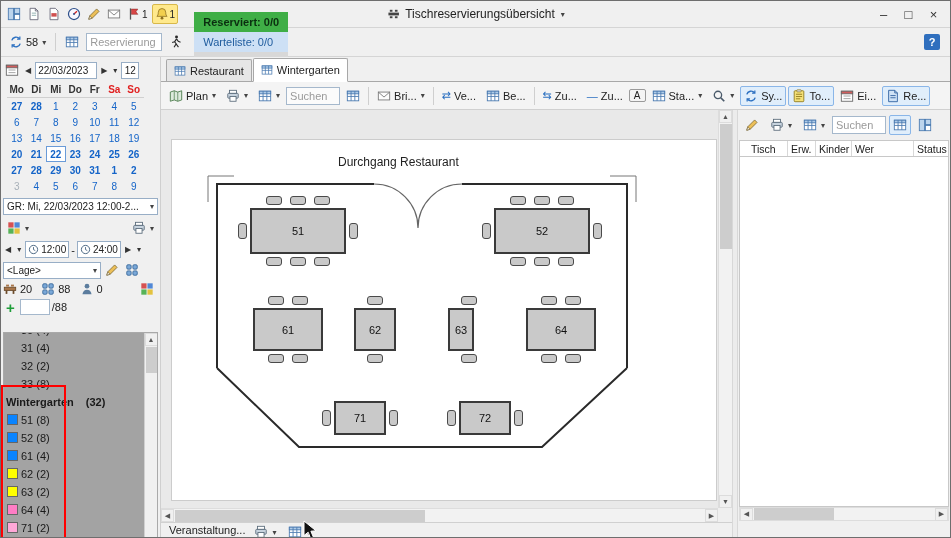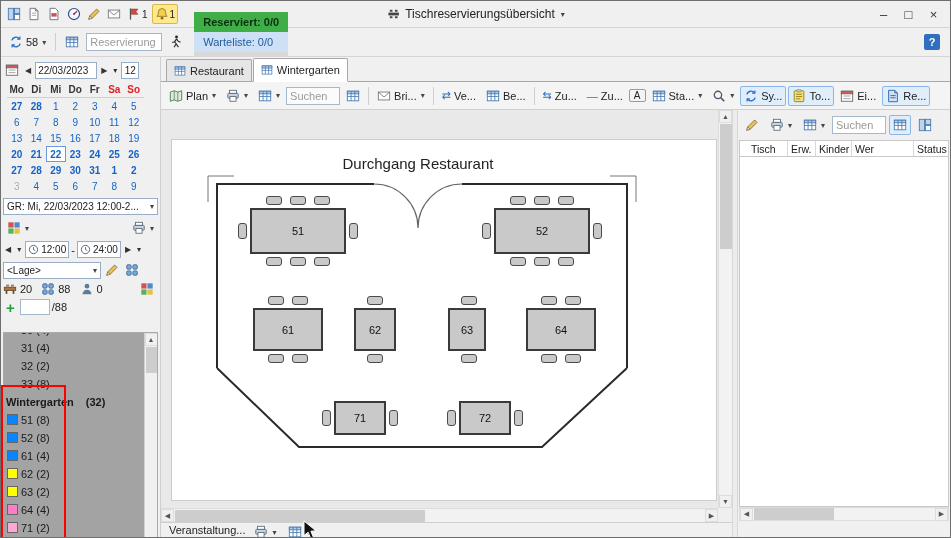--- a/index.html
+++ b/index.html
@@ -69,21 +69,21 @@
 .tbtn.boxed{border:1px solid #9a9a9a;padding:0 4px;font-size:10px;}
 .tb-inp{width:54px;color:#9a9a9a;background:#fbfbfb;}
 .gly{color:#2a6fc0;font-size:11px;}
 .content{flex:1;display:flex;min-height:0;}
 .canvascol{width:571px;display:flex;flex-direction:column;}
 .canvas{position:relative;flex:1;background:#e9e9e9;overflow:hidden;}
 .plan{position:absolute;left:10px;top:29px;width:546px;height:362px;background:#fff;border:1px solid #ccc;}
 .fp-table{position:absolute;background:#c9c9c9;border:2px solid #3a3a3a;display:flex;align-items:center;justify-content:center;z-index:2;}
 .fp-num{font-size:11px;color:#111;}
 .fp-chair{position:absolute;background:#c9c9c9;border:1px solid #4a4a4a;border-radius:3px;z-index:1;}
-.door-label{position:absolute;left:166px;top:15px;width:160px;text-align:center;font-size:15px;color:#222;}
+.door-label{position:absolute;left:166px;top:15px;width:160px;font-size:12px;color:#222;}
 .vscroll{position:absolute;right:0;top:0;bottom:14px;width:14px;background:#f2f2f2;border-left:1px solid #ddd;display:flex;flex-direction:column;align-items:center;}
 .vthumb{width:12px;height:125px;background:#cdcdcd;margin-top:1px;}
 .hscroll{position:absolute;left:0;right:14px;bottom:0;height:14px;background:#f2f2f2;border-top:1px solid #ddd;display:flex;align-items:center;}
 .hthumb{height:12px;width:250px;background:#cdcdcd;margin-left:1px;}
 .corner{position:absolute;right:0;bottom:0;width:14px;height:14px;background:#efefef;}
 .bottombar{height:15px;background:#f0f0f0;border-top:1px solid #d0d0d0;display:flex;align-items:flex-start;gap:6px;padding:1px 2px 0 8px;overflow:hidden;}
 .bottombar .tbtn{padding:0 2px;}
 .splitter{width:6px;background:#ececec;border-left:1px solid #d8d8d8;border-right:1px solid #d8d8d8;}
 .rpanel{flex:1;display:flex;flex-direction:column;background:#f0f0f0;min-width:0;}
 .rp-toolbar{height:30px;display:flex;align-items:center;gap:3px;padding:0 3px;}
@@ -658,21 +658,21 @@
               <div class="fp-table" style="left: 81px; top: 168px; width: 70px; height: 43px;">
                 <span class="fp-num">61</span>
               </div>
               <div class="fp-chair" style="left: 195px; top: 156px; width: 16px; height: 9px;"></div>
               <div class="fp-chair" style="left: 195px; top: 214px; width: 16px; height: 9px;"></div>
               <div class="fp-table" style="left: 182px; top: 168px; width: 42px; height: 43px;">
                 <span class="fp-num">62</span>
               </div>
               <div class="fp-chair" style="left: 289px; top: 156px; width: 16px; height: 9px;"></div>
               <div class="fp-chair" style="left: 289px; top: 214px; width: 16px; height: 9px;"></div>
-              <div class="fp-table" style="left: 276px; top: 168px; width: 38px; height: 43px;">
+              <div class="fp-table" style="left: 276px; top: 168px; width: 26px; height: 43px;">
                 <span class="fp-num">63</span>
               </div>
               <div class="fp-chair" style="left: 369.333px; top: 156px; width: 16px; height: 9px;"></div>
               <div class="fp-chair" style="left: 392.667px; top: 156px; width: 16px; height: 9px;"></div>
               <div class="fp-chair" style="left: 369.333px; top: 214px; width: 16px; height: 9px;"></div>
               <div class="fp-chair" style="left: 392.667px; top: 214px; width: 16px; height: 9px;"></div>
               <div class="fp-table" style="left: 354px; top: 168px; width: 70px; height: 43px;">
                 <span class="fp-num">64</span>
               </div>
               <div class="fp-chair" style="left: 150px; top: 270px; width: 9px; height: 16px;"></div>

